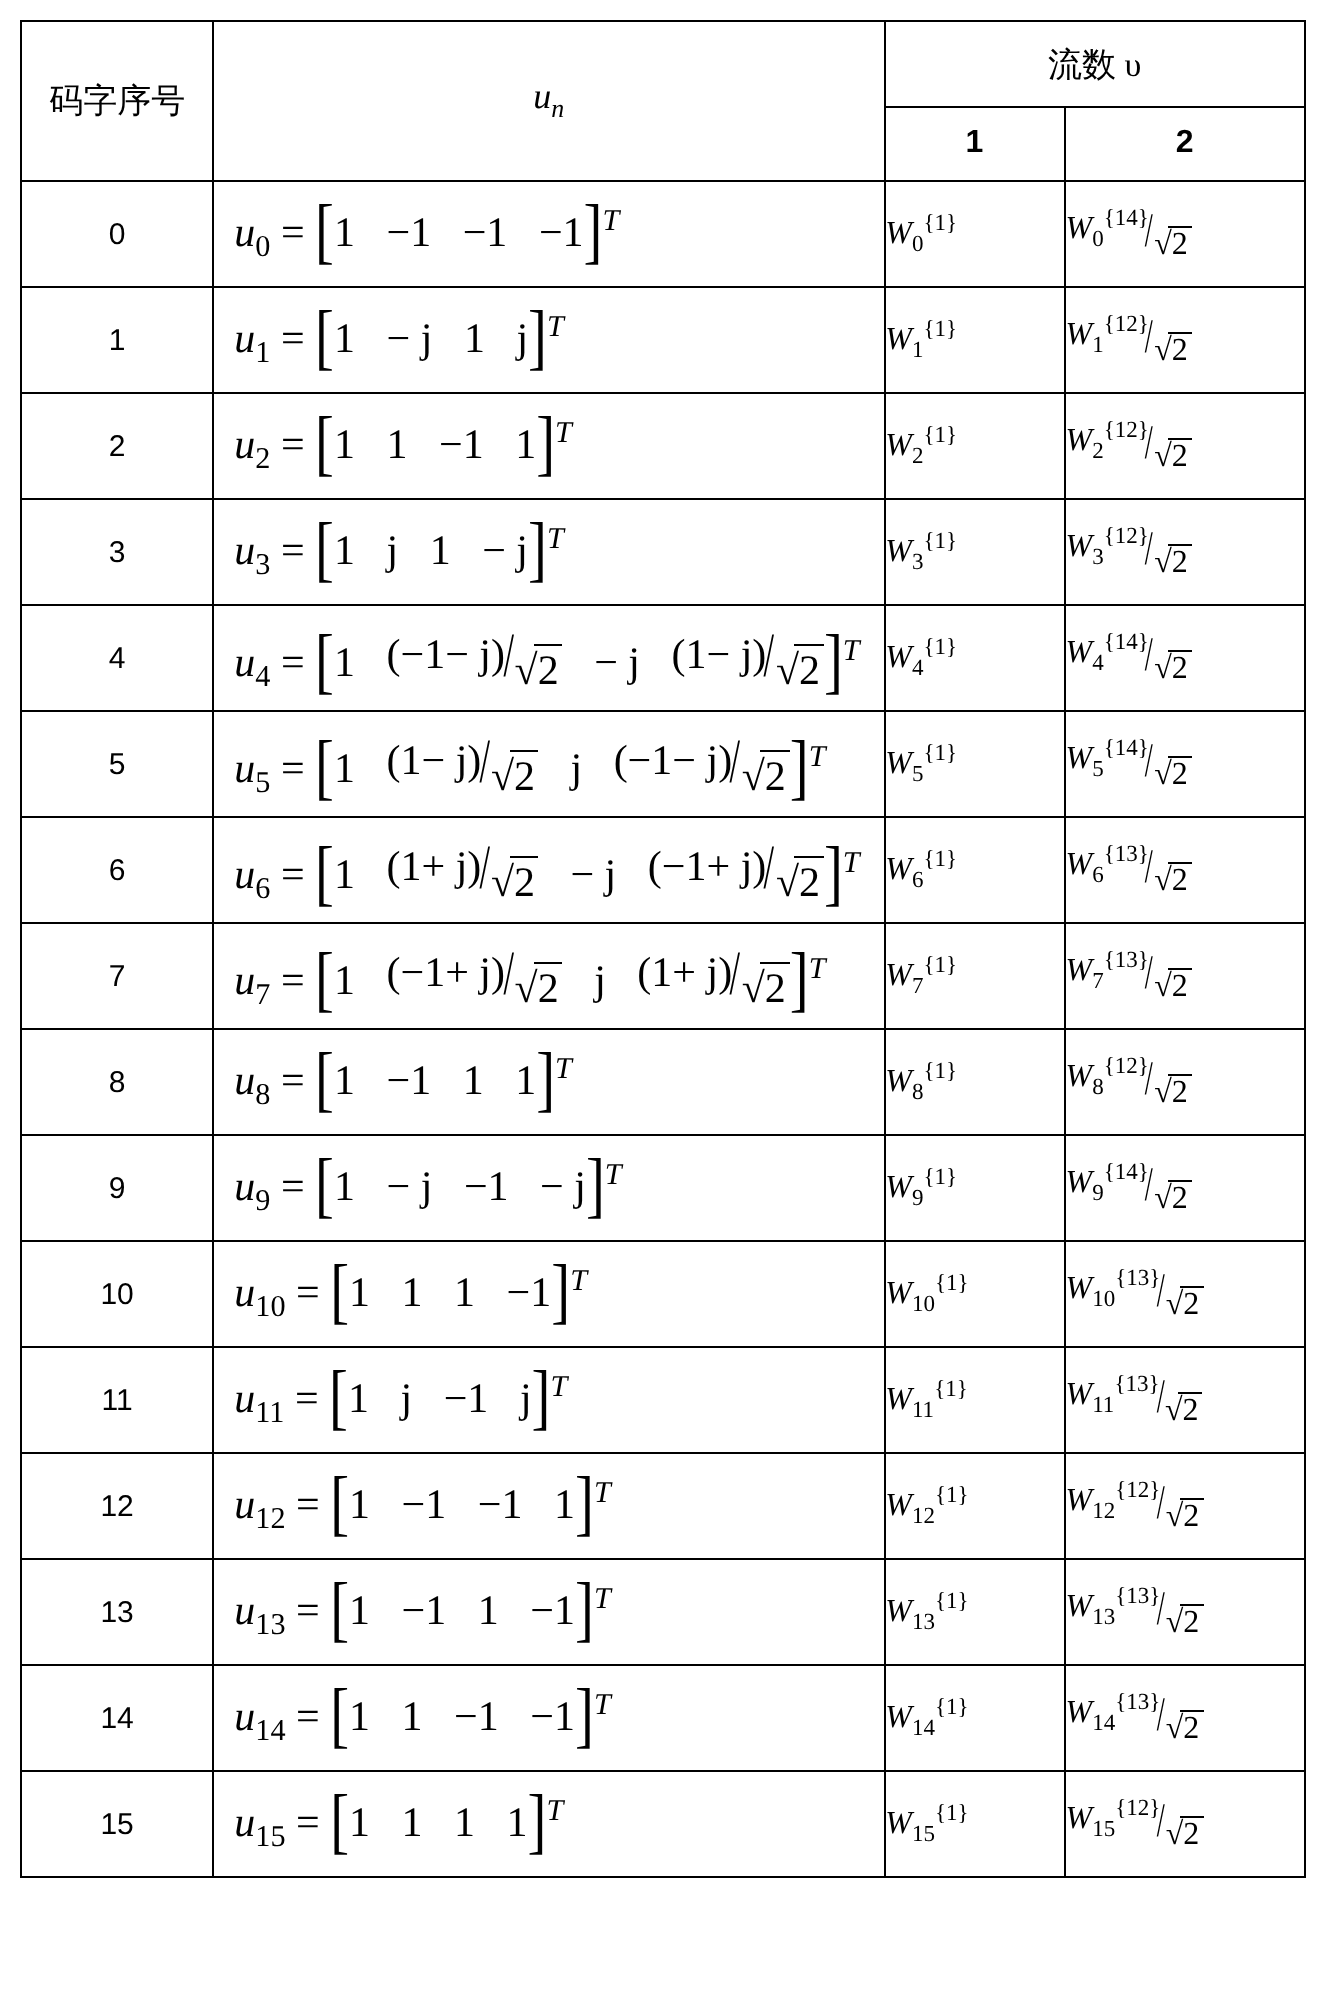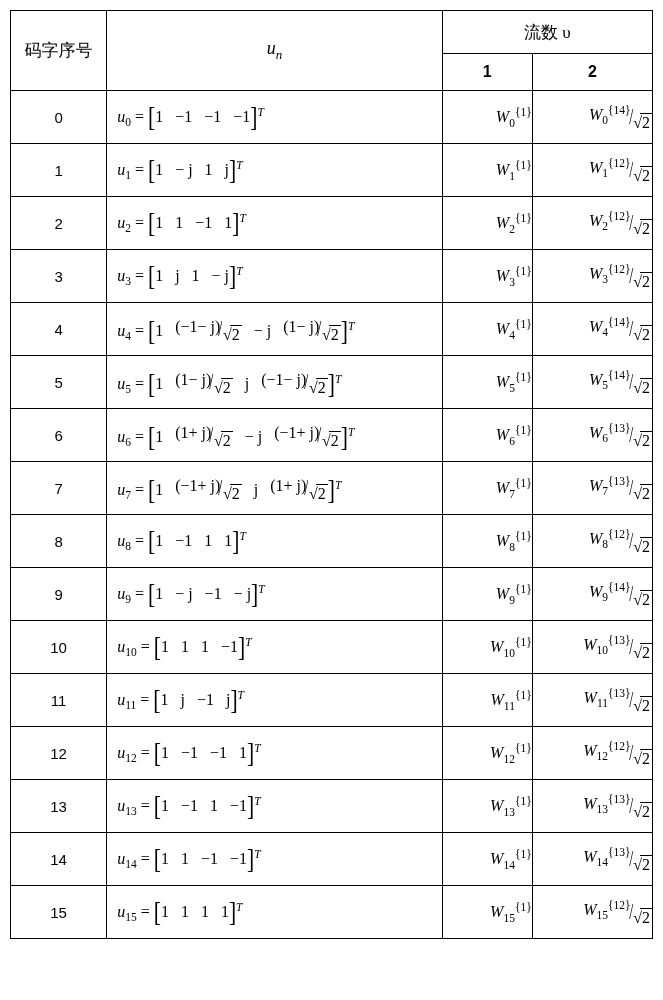--- a/index.html
+++ b/index.html
@@ -34,25 +34,25 @@
   }
   td.idx {
     text-align: center;
     font-family: Arial, sans-serif;
     font-size: 15px;
     width: 90px;
   }
   td.un {
     padding-left: 10px;
     padding-right: 6px;
-    font-size: 16px;
+    font-size: 21px;
     height: 52px;
   }
   td.flow {
-    text-align: right;
+    text-align: left;
     width: 100px;
     font-size: 16px;
   }
   .col-idx { width: 96px; }
   .col-un  { width: 335px; }
   .col-f1  { width: 90px; }
   .col-f2  { width: 120px; }
 
   .math { font-style: italic; font-family: "Times New Roman", serif; }
   .sub { vertical-align: sub; font-size: 0.72em; }

